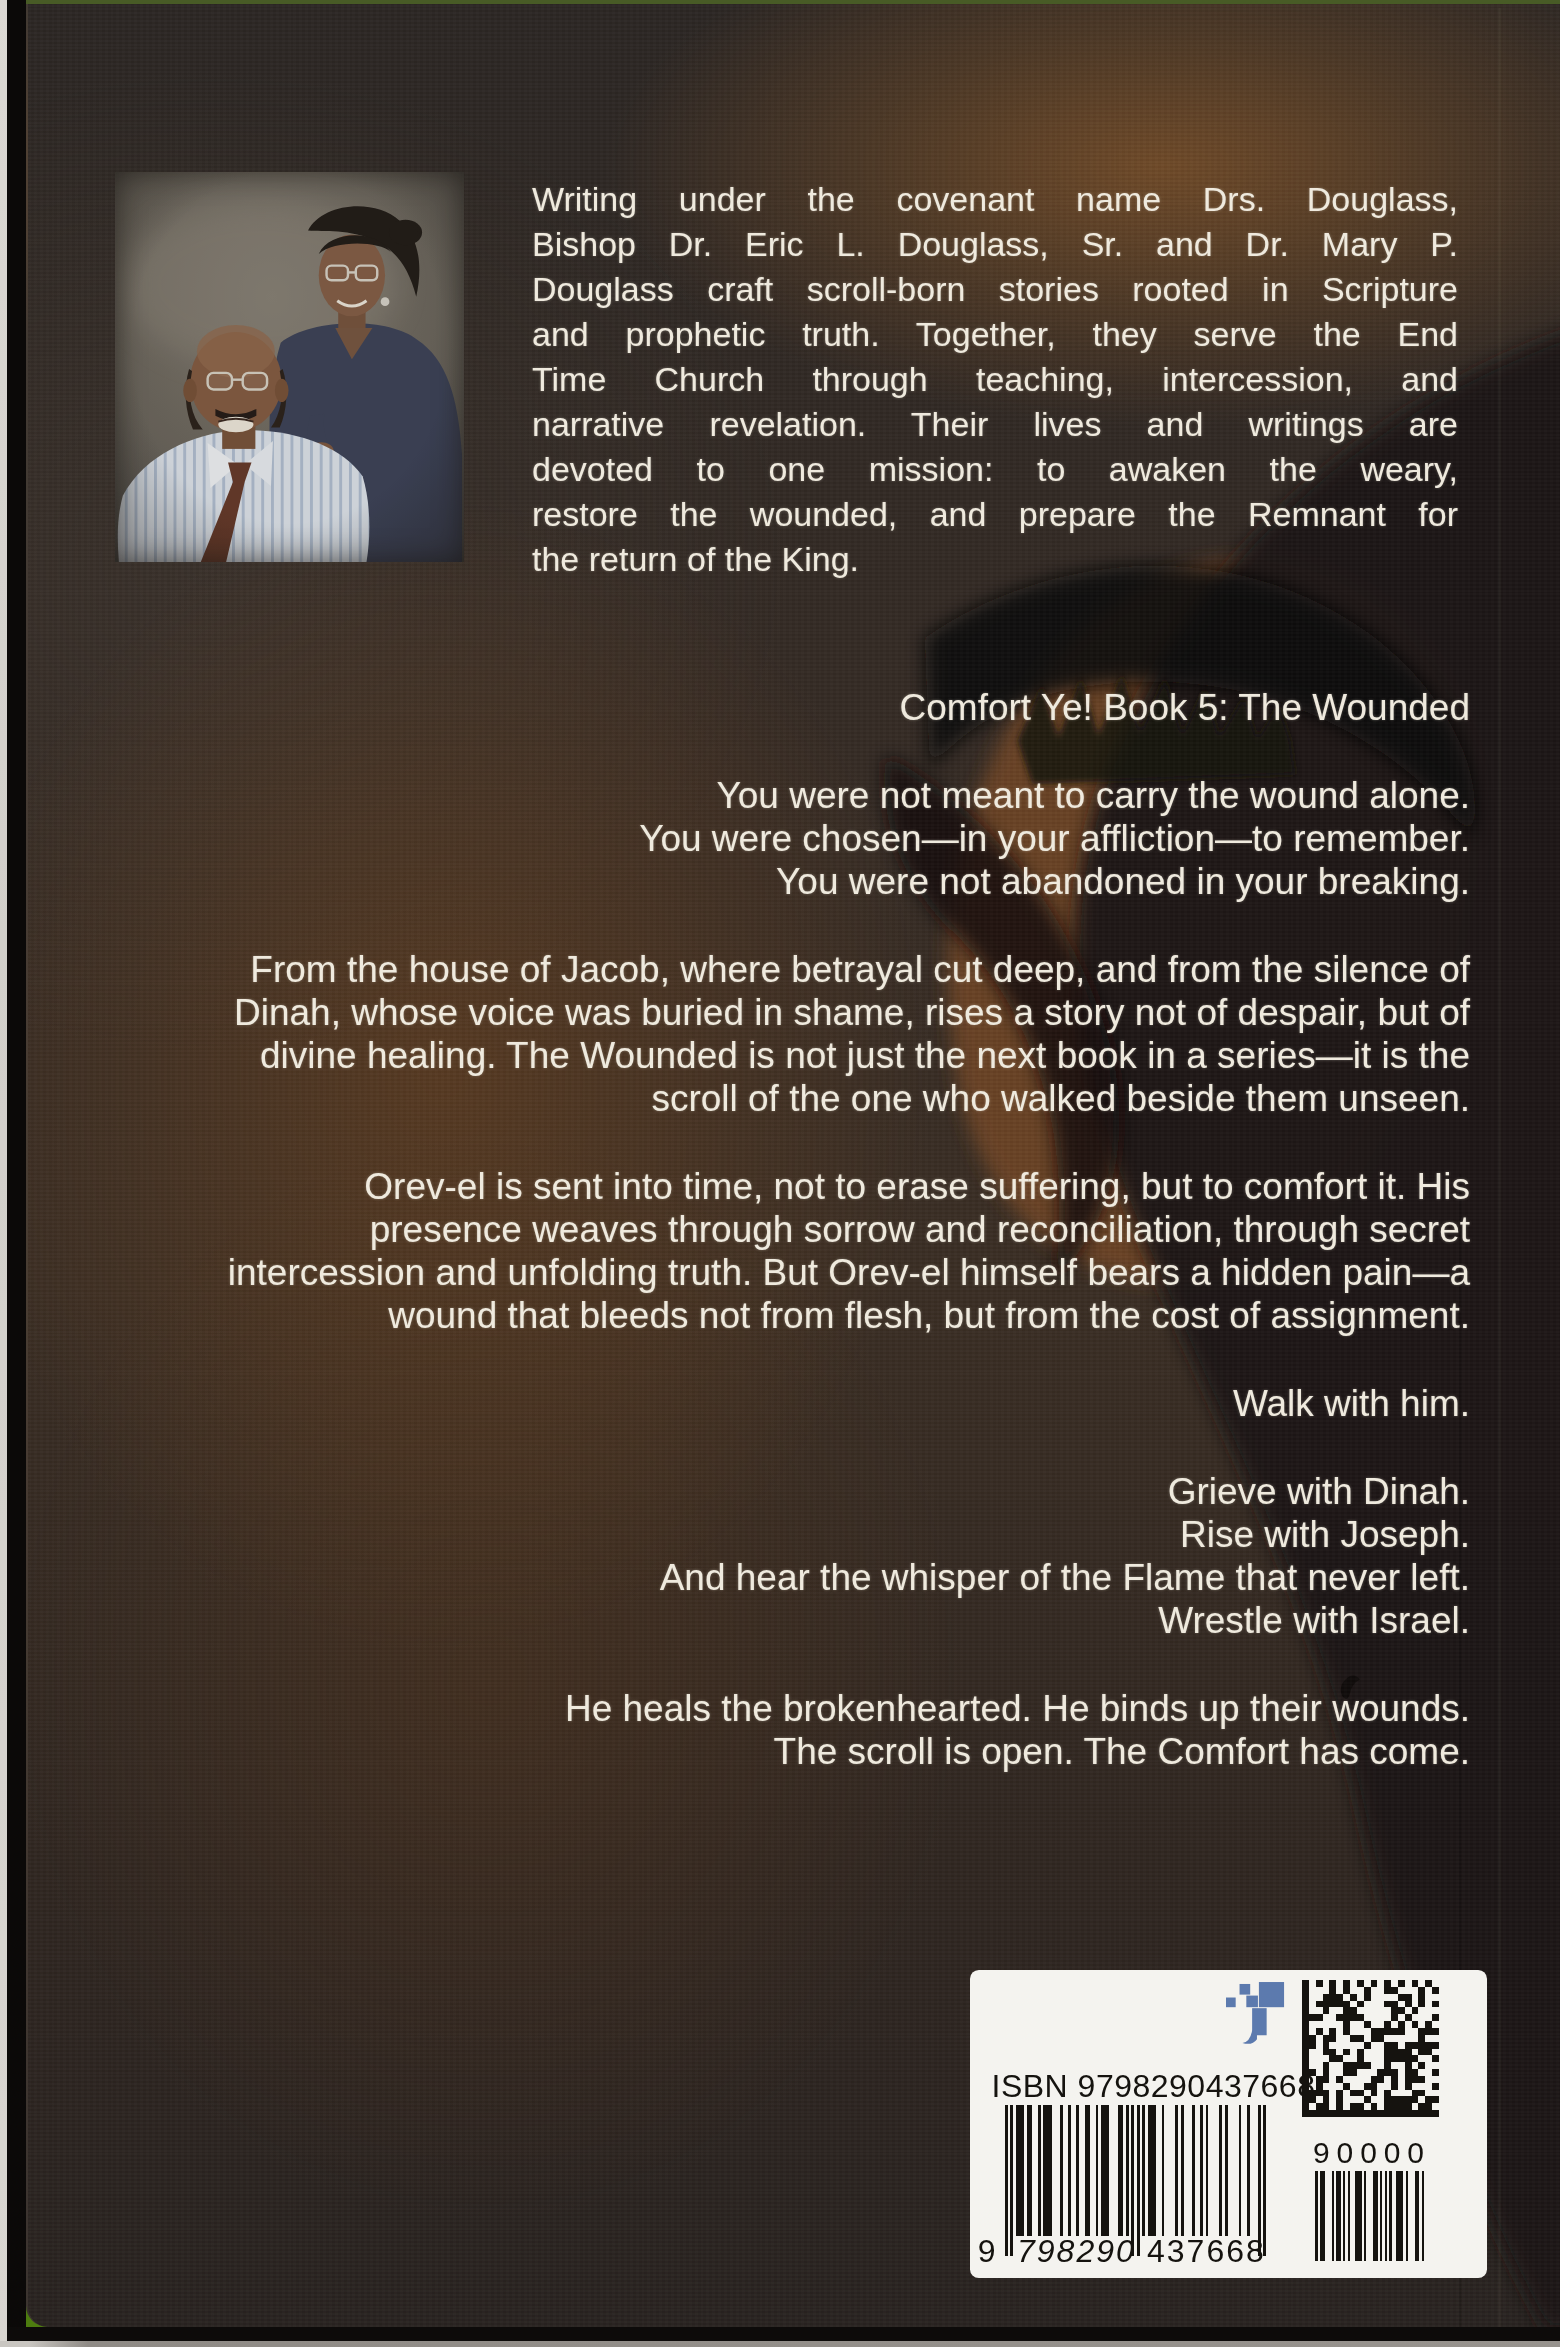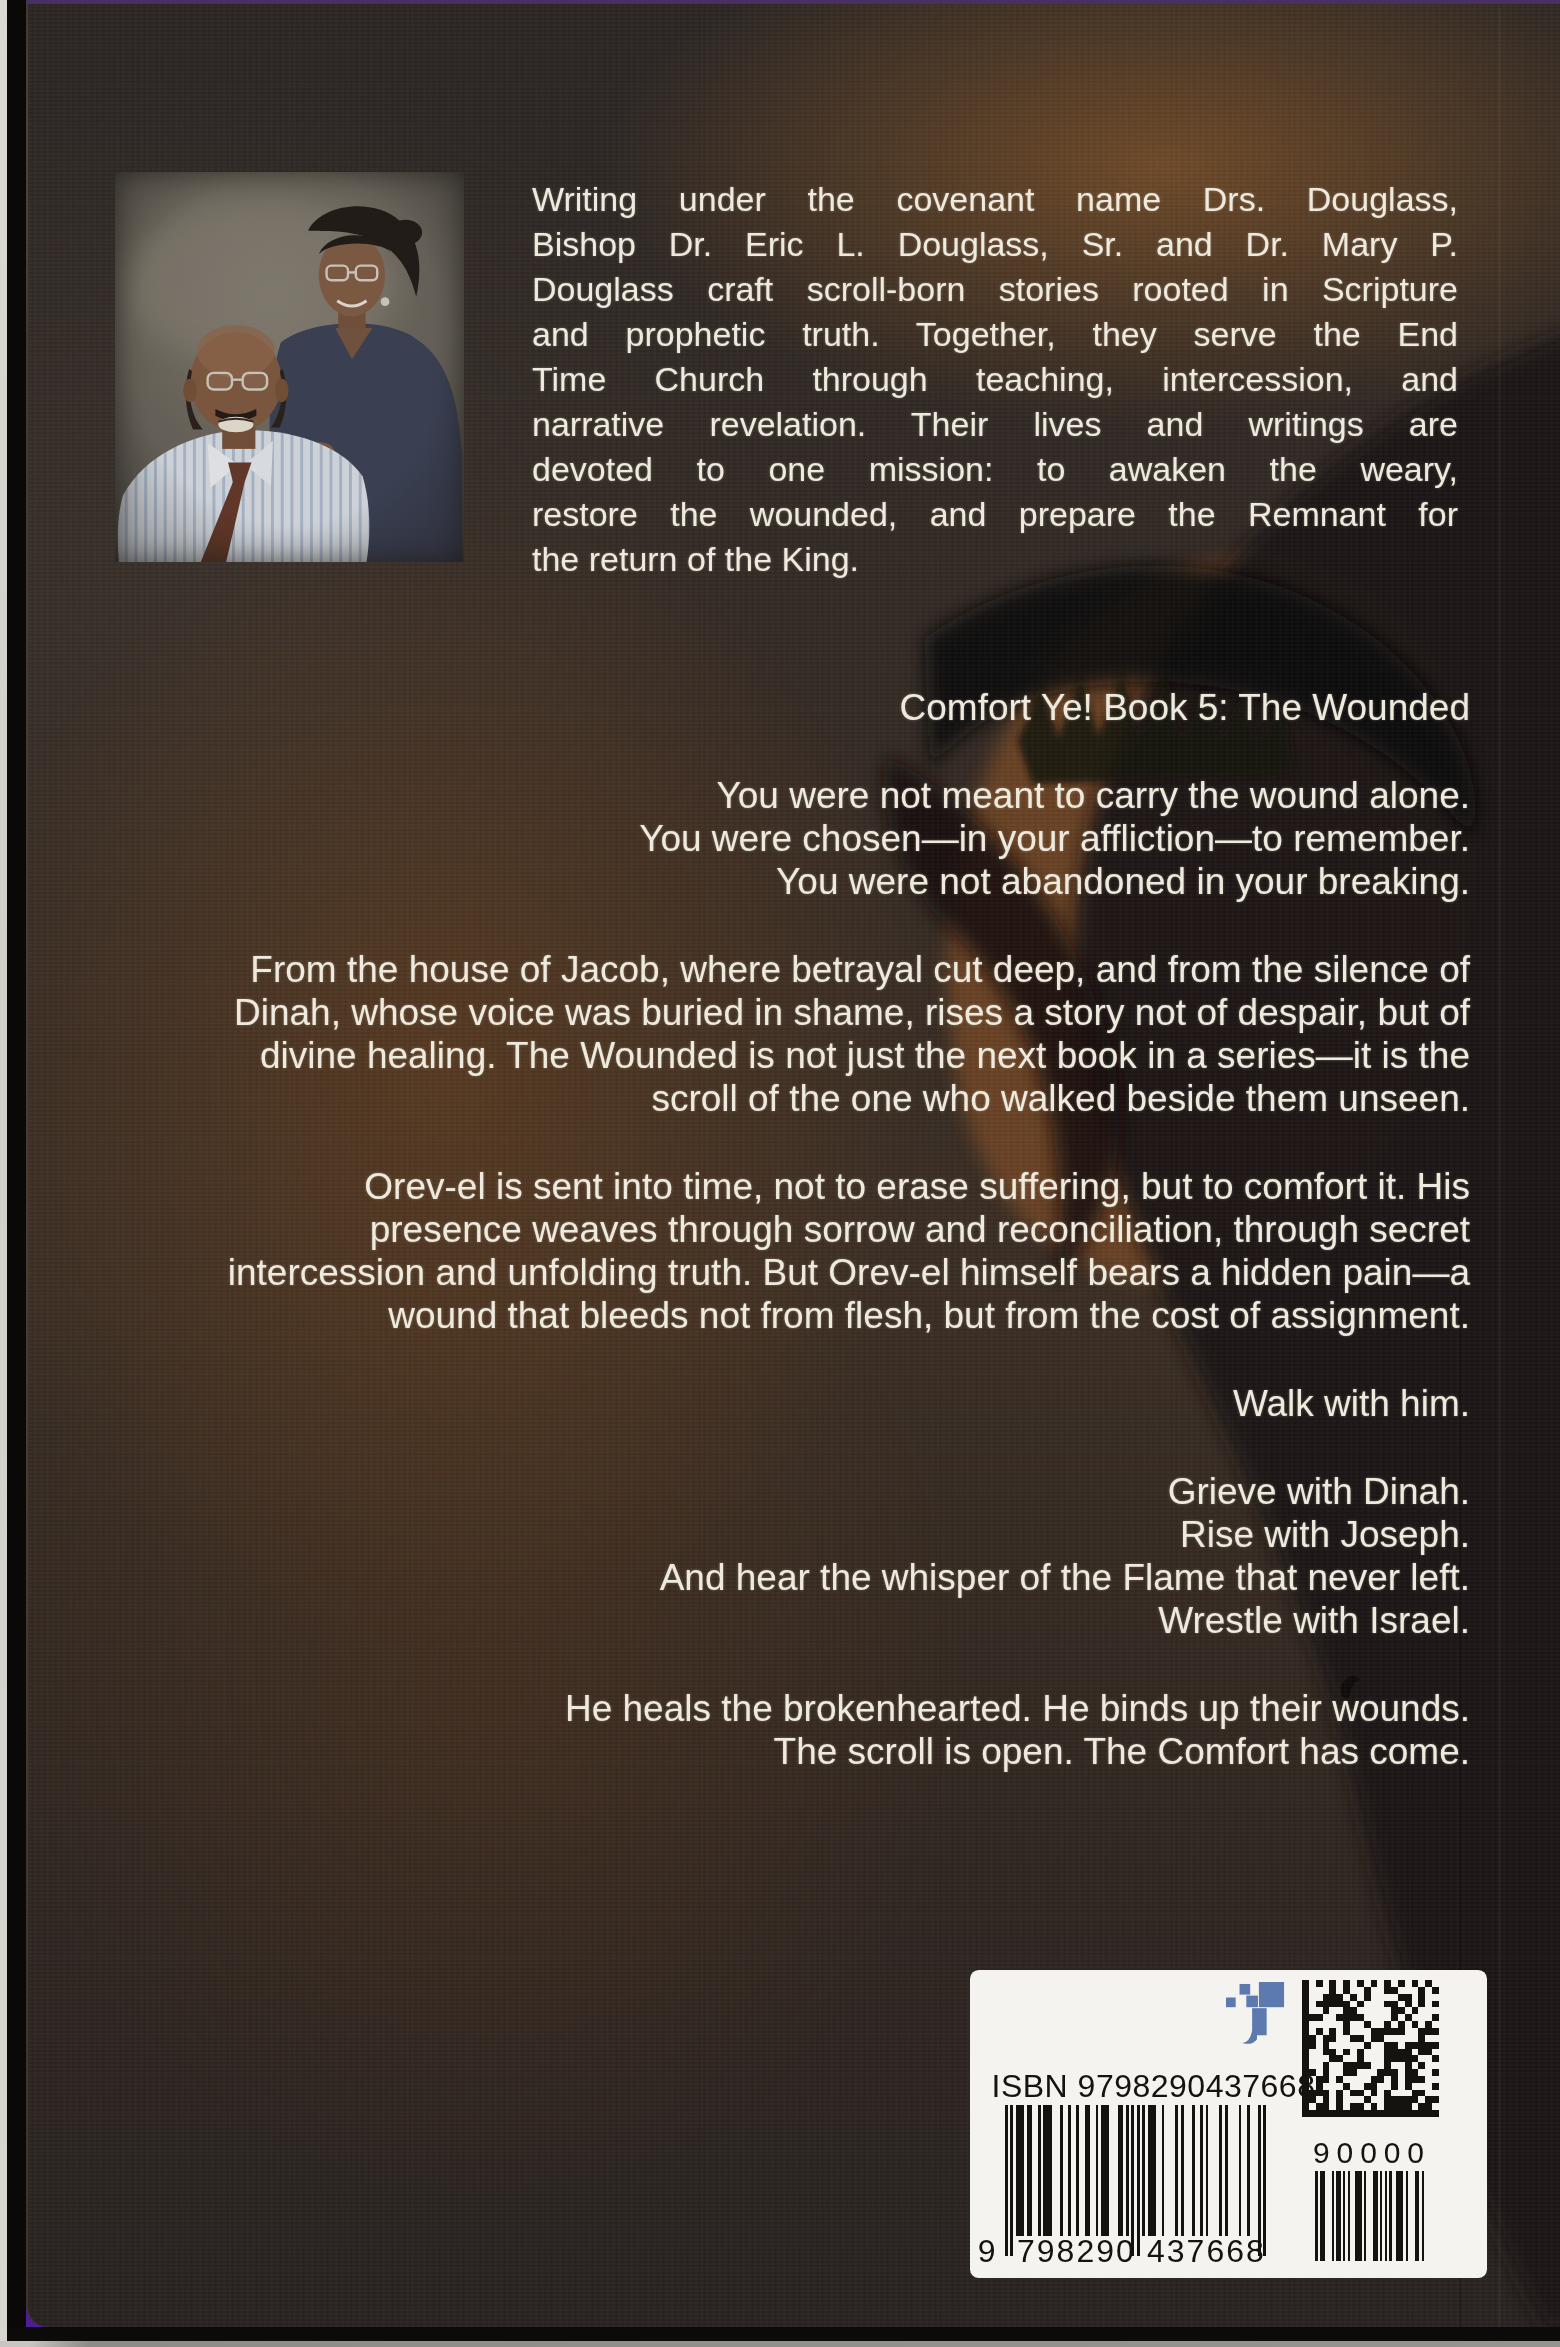--- a/index.html
+++ b/index.html
@@ -1,18 +1,18 @@
 <!DOCTYPE html>
 <html><head>
 <meta charset="utf-8">
 <style>
   html,body{margin:0;padding:0;background:#0c0a09;}
   body{width:1560px;height:2347px;position:relative;overflow:hidden;
        font-family:"Liberation Sans","DejaVu Sans",sans-serif;}
-  .scan{position:absolute;inset:0;width:1560px;height:2347px;background:#4c1d95;}
+  .scan{position:absolute;inset:0;width:1560px;height:2347px;background:#4d7c0f;}
 
   
   .strip-left{position:absolute;left:0;top:0;width:6.8px;height:2347px;
       background:linear-gradient(180deg,#dcd9d4 0%,#d2cfca 40%,#d9d6d1 100%);}
   .spine-band{position:absolute;left:6.8px;top:0;width:19.5px;height:2341px;background:#0b0908;}
   .top-edge{position:absolute;left:26px;top:0;width:1534px;height:3.9px;background:#46403a;opacity:.55;}
   .bottom-black{position:absolute;left:6.8px;top:2327px;width:1554px;height:13.7px;background:#0d0b0a;}
   .bottom-gray{position:absolute;left:0;top:2341px;width:1560px;height:6.8px;
       background:linear-gradient(90deg,#c9c6c1 0 29px,#8f8b86 88px,#97938e 100%);}
 
@@ -53,21 +53,21 @@
 
   
   .label{position:absolute;left:970px;top:1970px;width:517px;height:308px;background:#f4f3ef;
       border-radius:8.8px;color:#191713;}
   .isbn-text{position:absolute;left:21.5px;top:98px;font-size:32px;letter-spacing:0.5px;color:#15130f;}
   .logo{position:absolute;left:256px;top:11.7px;width:60px;height:62px;}
   .datamatrix{position:absolute;left:332px;top:9.8px;width:137px;height:137px;shape-rendering:crispEdges;}
   .ean{position:absolute;left:35px;top:135px;width:261px;height:151px;shape-rendering:crispEdges;}
   .ean-digits span{position:absolute;top:263px;font-size:32px;color:#15130f;}
   .ean-lead{left:7.8px;}
-  .ean-left{left:47px;width:113px;text-align:right;letter-spacing:2px;}
+  .ean-left{left:47px;width:113px;text-align:right;letter-spacing:2px;font-style:italic;}
   .ean-right{left:177px;width:113px;text-align:left;letter-spacing:2px;}
   .addon-digits{position:absolute;left:343px;top:166px;width:111px;font-size:30px;color:#15130f;
       display:flex;justify-content:space-between;}
   .addon{position:absolute;left:343px;top:201px;width:111px;height:90px;shape-rendering:crispEdges;}
 </style>
 </head>
 <body>
 
 <div class="scan">
 

